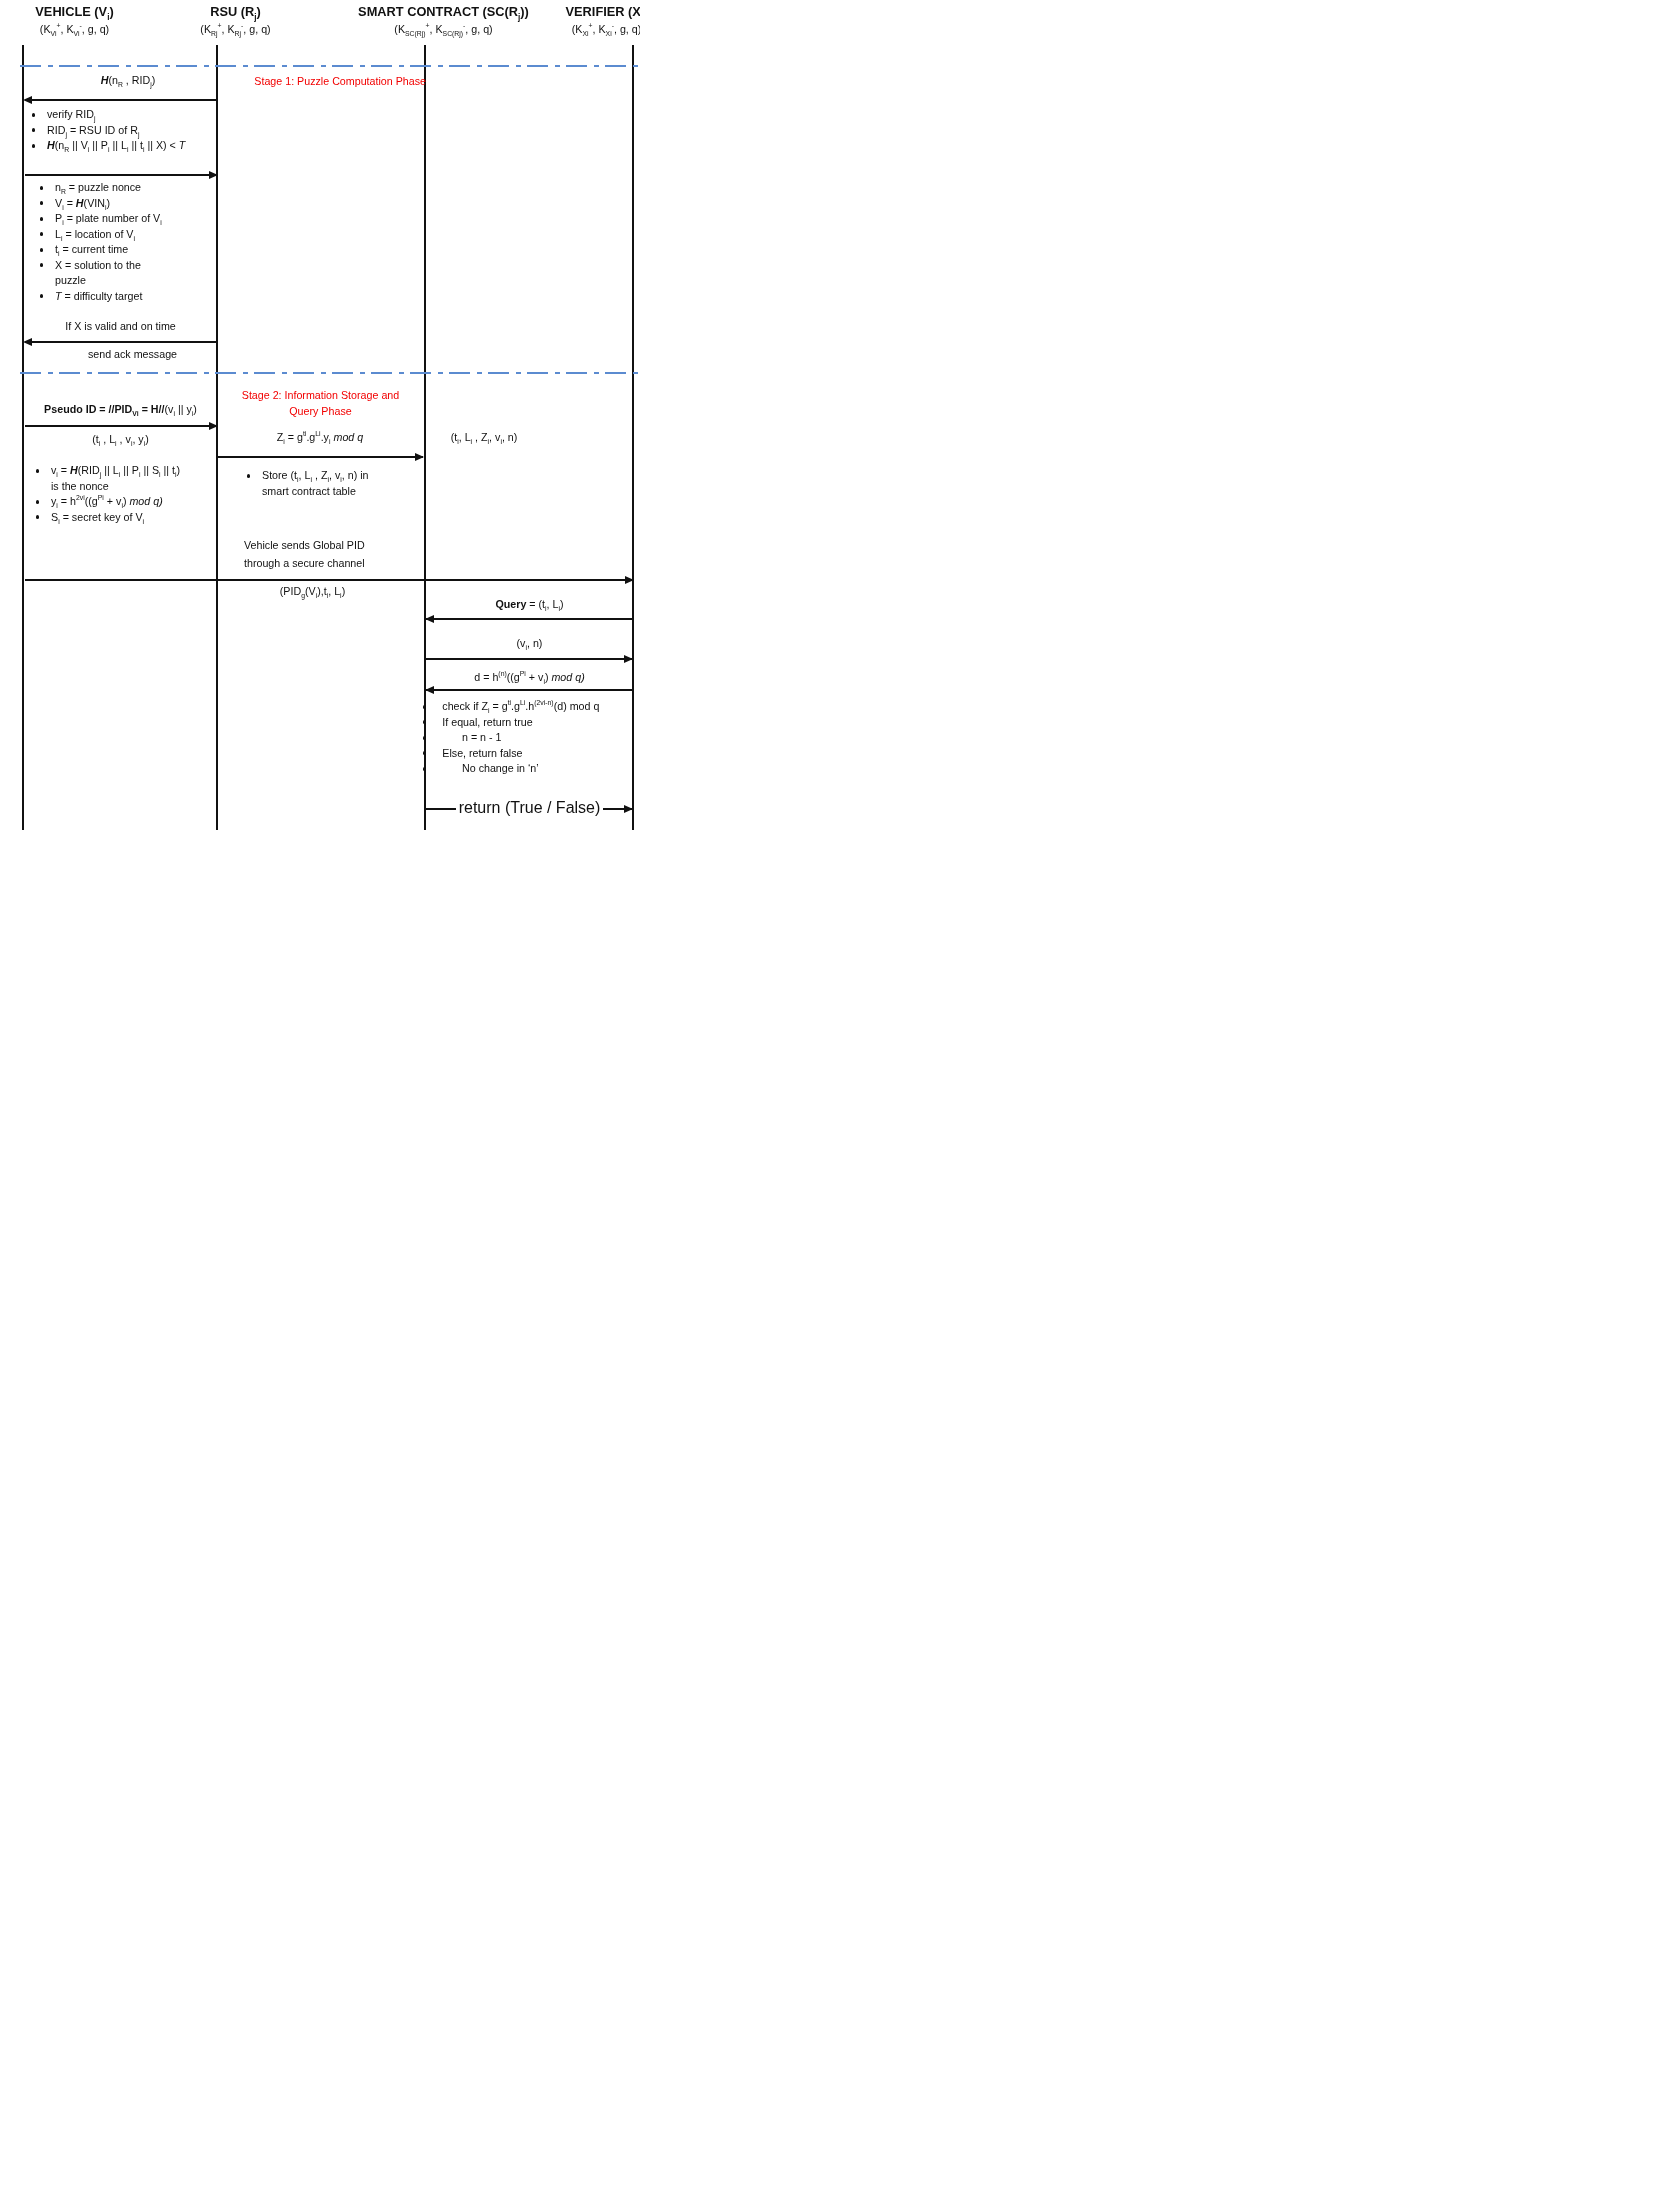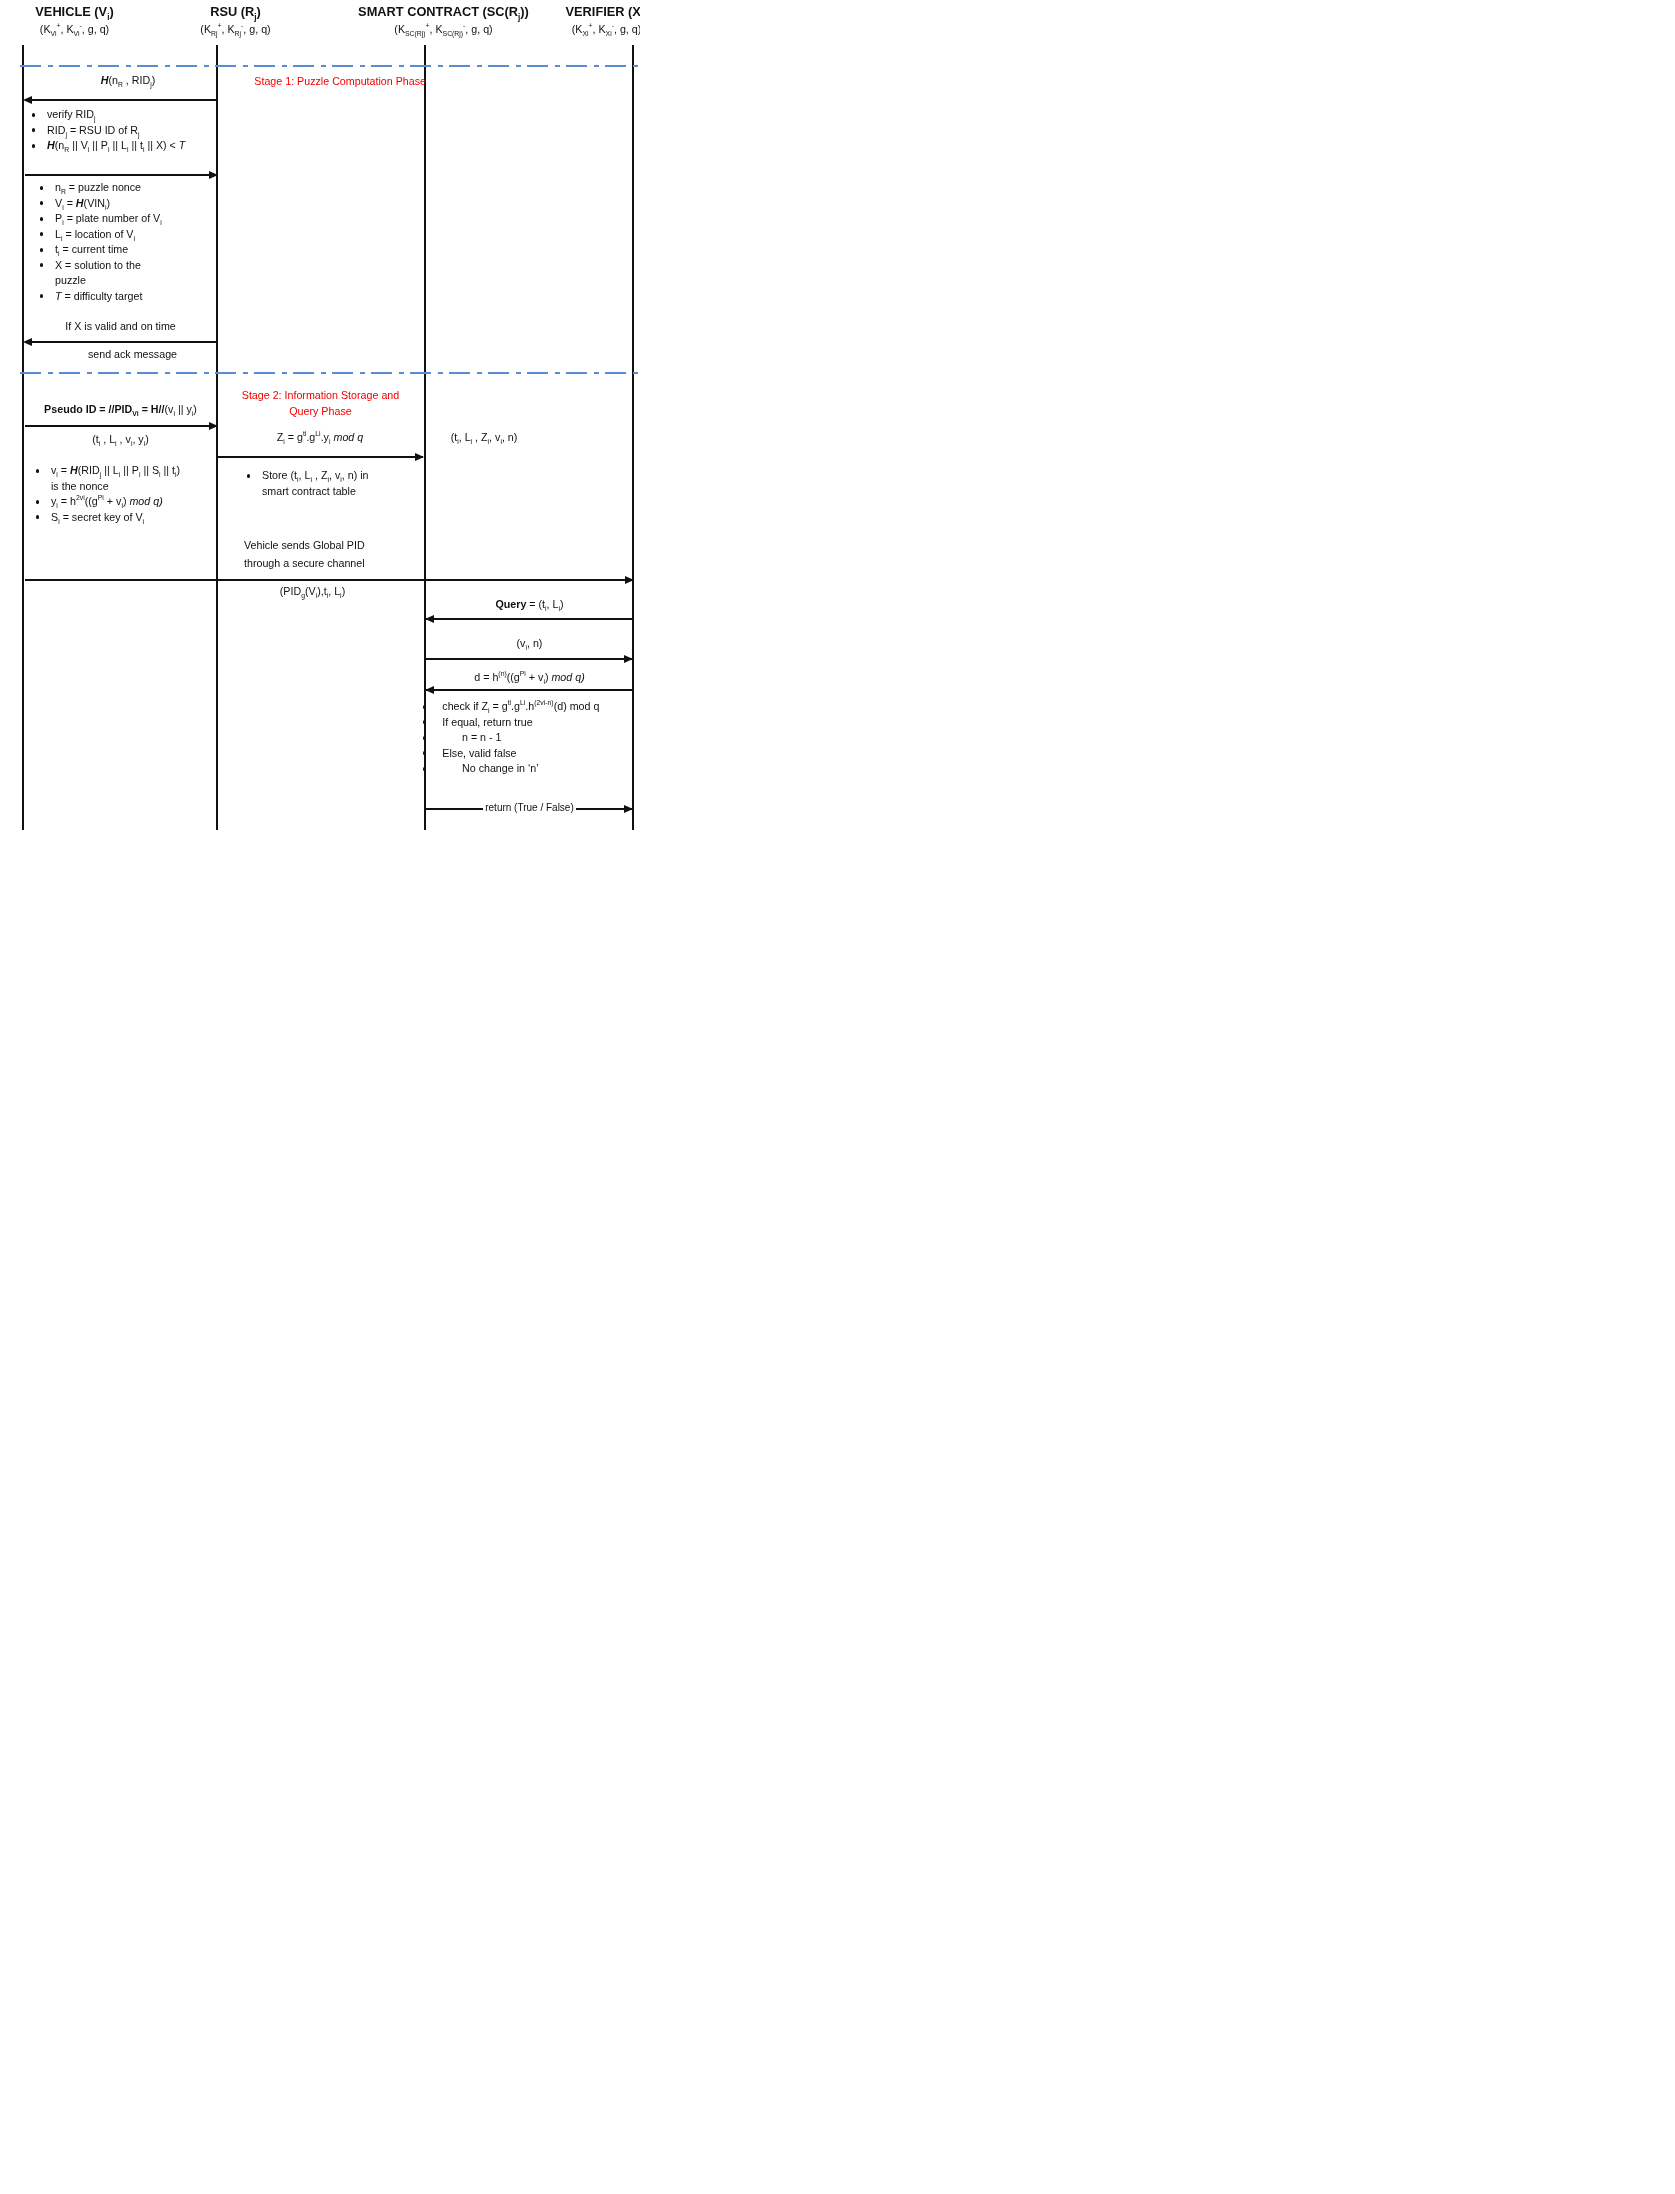--- a/index.html
+++ b/index.html
@@ -27,21 +27,21 @@
   .ctr{text-align:center;}
   .stage{color:#f20000;}
   
   .blist{position:absolute;list-style:none;margin:0;padding:0;font-size:10.7px;}
   .blist li{position:relative;padding-left:17px;line-height:15.5px;white-space:pre-line;}
   .blist li::before{content:"";position:absolute;left:1.6px;top:5.9px;width:3.7px;height:3.7px;border-radius:50%;background:#111;}
   .blist.nowrap li{white-space:nowrap;}
   .blist .indent{padding-left:41px;}
   
   .online{position:absolute;text-align:center;}
-  .online span{display:inline-block;background:#fff;padding:0 2.7px;font-size:10px;line-height:12.8px;}
+  .online span{display:inline-block;background:#fff;padding:0 2.7px;font-size:16px;line-height:12.8px;}
 </style>
 </head>
 <body>
 
 <div class="page">
 
   <div class="part" style="left:0;width:109px;">
     <div class="t">VEHICLE (V<sub>i</sub>)</div>
     <div class="k">(K<sub>Vi</sub><sup>+</sup>, K<sub>Vi</sub><sup>-</sup>, g, q)</div>
   </div>
@@ -128,21 +128,21 @@
   <div class="lab ctr" style="left:425px;top:636px;width:209px;">(v<sub>i</sub>, n)</div>
   <div class="arrow hr" style="left:426px;top:658px;width:206px;"></div>
 
   <div class="lab ctr" style="left:425px;top:670px;width:209px;">d = h<sup>(n)</sup>((g<sup>Pi</sup> + v<sub>i</sub>) <i>mod q)</i></div>
   <div class="arrow hl" style="left:426px;top:689px;width:206px;"></div>
 
   <ul class="blist nowrap" style="left:421px;top:699px;">
     <li style="padding-left:21.3px;">check if Z<sub>i</sub> = g<sup>ti</sup>.g<sup>Li</sup>.h<sup>(2vi-n)</sup>(d) mod q</li>
     <li style="padding-left:21.3px;">If equal, return true</li>
     <li class="indent">n = n - 1</li>
-    <li style="padding-left:21.3px;">Else, valid false</li>
+    <li style="padding-left:21.3px;">Else, return false</li>
     <li class="indent">No change in ‘n’</li>
   </ul>
 
   <div class="arrow hr" style="left:426px;top:808px;width:206px;"></div>
   <div class="online" style="left:425px;top:802px;width:209px;">
     <span>return (True / False)</span>
   </div>
 
 </div>
 

